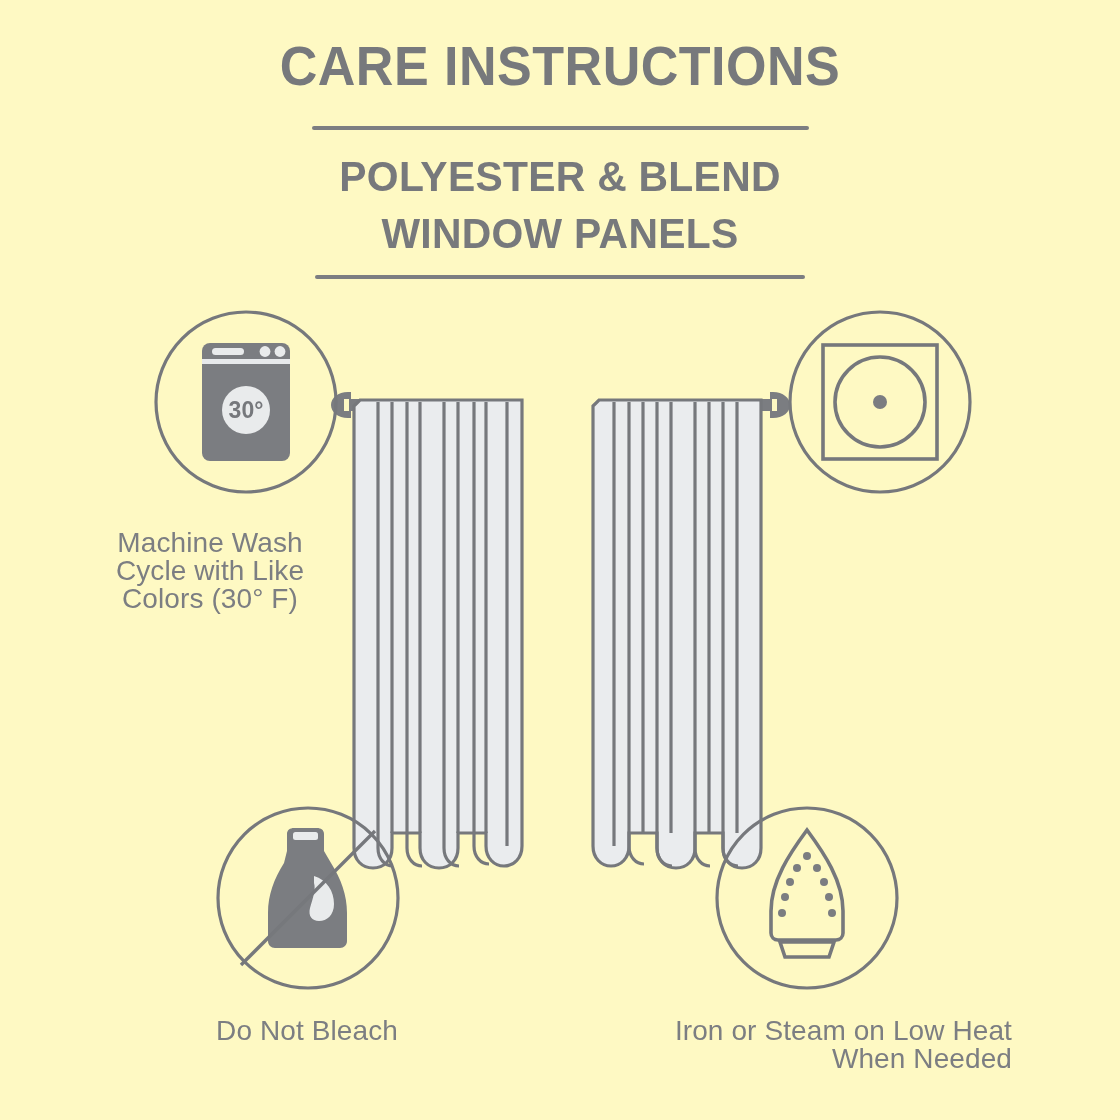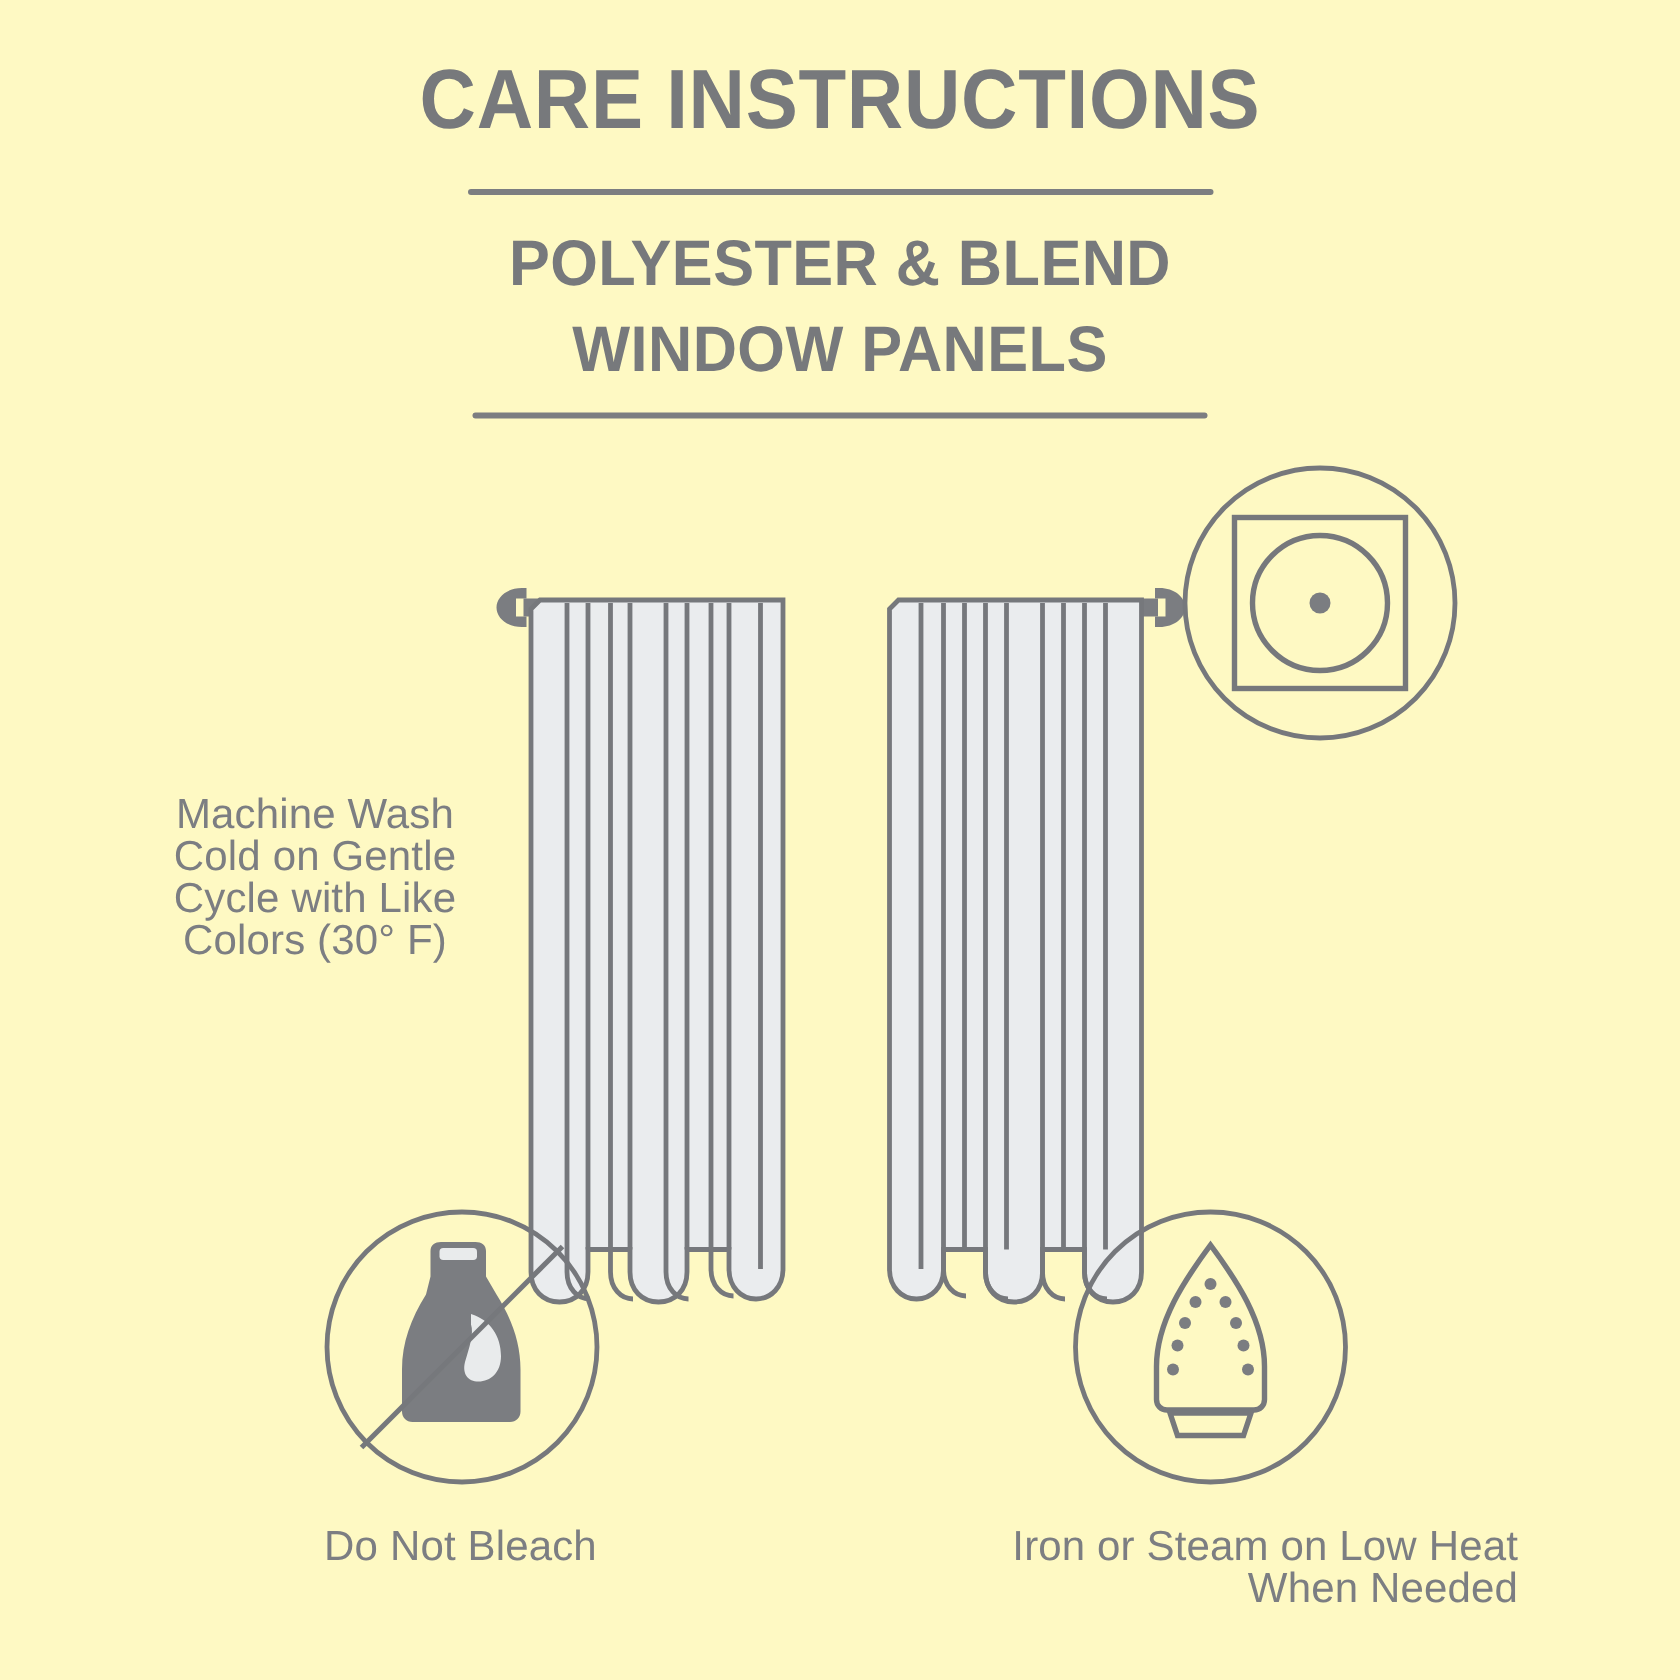--- a/index.html
+++ b/index.html
@@ -175,20 +175,37 @@
 
         <path d="M377 24 L377 470 C377 481 384 488 392 488" fill="none"></path>
         <path d="M391 24 L391 455" fill="none"></path>
 
         <path d="M405 24 L405 470 C405 481 412 488 420 488" fill="none"></path>
         <path d="M419 24 L419 455" fill="none"></path>
       </g>
     </svg>
   </div>
 
+  <div class="badge" id="badge-wash">
+    <svg width="190" height="190" viewBox="0 0 190 190">
+      <circle cx="95" cy="95" r="90" fill="none" stroke="#76787c" stroke-width="3.2"></circle>
+
+      <rect x="51" y="36" width="88" height="118" rx="8" fill="#7b7d81"></rect>
+
+      <rect x="51" y="52" width="88" height="5" fill="#e7e9eb"></rect>
+
+      <rect x="61" y="41" width="32" height="7" rx="3.5" fill="#e9ebec"></rect>
+
+      <circle cx="114" cy="44.5" r="5.4" fill="#e9ebec"></circle>
+      <circle cx="129" cy="44.5" r="5.4" fill="#e9ebec"></circle>
+
+      <circle cx="95" cy="103" r="24" fill="#e9ebec"></circle>
+      <text x="95" y="111" text-anchor="middle" font-family="Liberation Sans, sans-serif" font-size="23" font-weight="bold" fill="#76787c" aria-label="30°">30°</text>
+    </svg>
+  </div>
 
   <div class="badge" id="badge-dry">
     <svg width="190" height="190" viewBox="0 0 190 190">
       <circle cx="95" cy="95" r="90" fill="none" stroke="#76787c" stroke-width="3.2"></circle>
       <rect x="38" y="38" width="114" height="114" fill="none" stroke="#76787c" stroke-width="3.6"></rect>
       <circle cx="95" cy="95" r="45" fill="none" stroke="#76787c" stroke-width="3.6"></circle>
       <circle cx="95" cy="95" r="7" fill="#7b7d81"></circle>
     </svg>
   </div>
 
@@ -232,21 +249,20 @@
         <circle cx="73" cy="94" r="4"></circle>
         <circle cx="117" cy="94" r="4"></circle>
         <circle cx="70" cy="110" r="4"></circle>
         <circle cx="120" cy="110" r="4"></circle>
       </g>
     </svg>
   </div>
 
   <div class="caption" id="caption-wash">
     <span class="line">Machine Wash</span>
-    <span class="line">Cold on Gentle</span>
     <span class="line">Cycle with Like</span>
     <span class="line">Colors (30° F)</span>
   </div>
 
   <div class="caption" id="caption-dry">
   </div>
 
   <div class="caption" id="caption-bleach">
     <span class="line">Do Not Bleach</span>
   </div>

